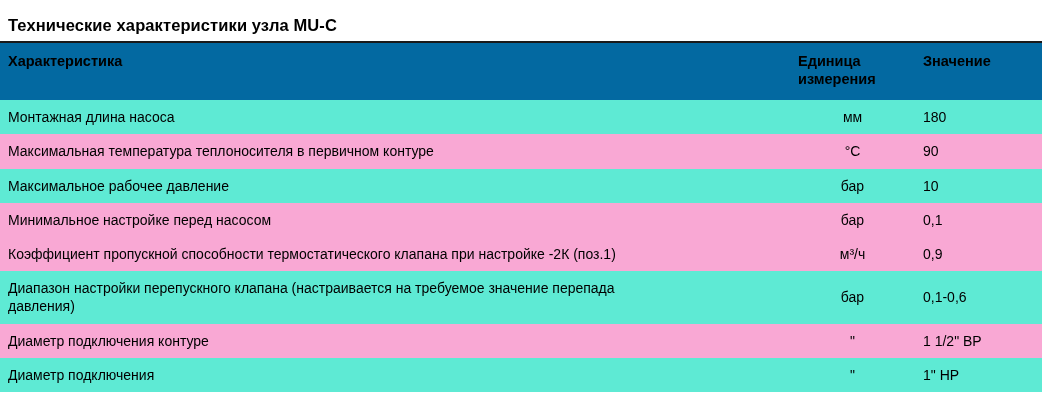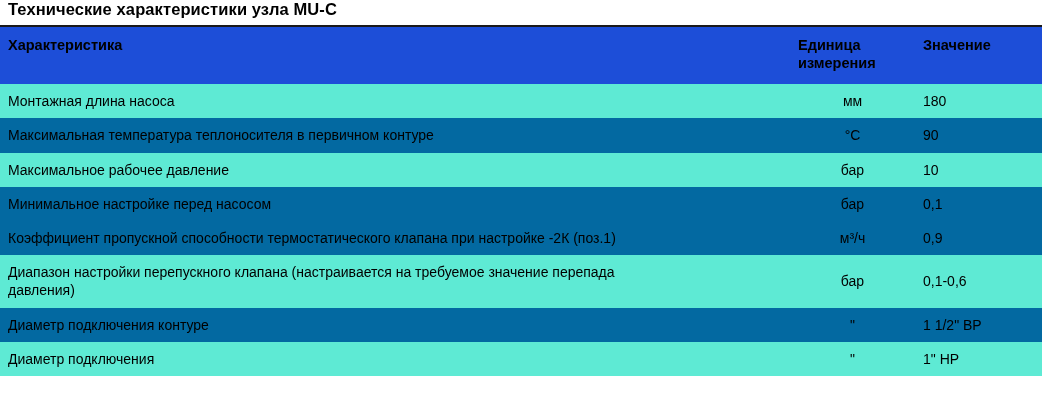--- a/index.html
+++ b/index.html
@@ -14,50 +14,50 @@
     height: 400px;
     overflow: hidden;
   }
   .doc {
     width: 1042px;
     box-sizing: border-box;
   }
   .doc-title {
     font-size: 16.5px;
     font-weight: bold;
-    padding: 0 0 6px 8px;
+    padding: 16px 0 6px 8px;
     letter-spacing: 0.1px;
   }
   table.spec {
     width: 1042px;
     border-collapse: collapse;
     table-layout: fixed;
   }
   table.spec col.c-name  { width: 790px; }
   table.spec col.c-unit  { width: 125px; }
   table.spec col.c-value { width: 127px; }
 
   table.spec thead th {
     text-align: left;
     font-size: 14.5px;
     font-weight: bold;
     vertical-align: top;
     padding: 9px 8px 12px 8px;
     border-top: 2px solid #1a1a1a;
-    background: #1d4ed8;
+    background: #0369a1;
     line-height: 1.25;
   }
   table.spec tbody td {
     font-size: 14px;
     vertical-align: middle;
     padding: 8px 8px;
     line-height: 1.3;
   }
   table.spec tbody tr.alt td {
-    background: #0369a1;
+    background: #f9a8d4;
   }
   table.spec tbody tr.plain td {
     background: #5eead4;
   }
   td.unit, th.unit { white-space: nowrap; text-align: center; }
   td.value, th.value { white-space: pre-line; }
   .name { white-space: pre-line; }
 </style>
 </head>
 <body>

